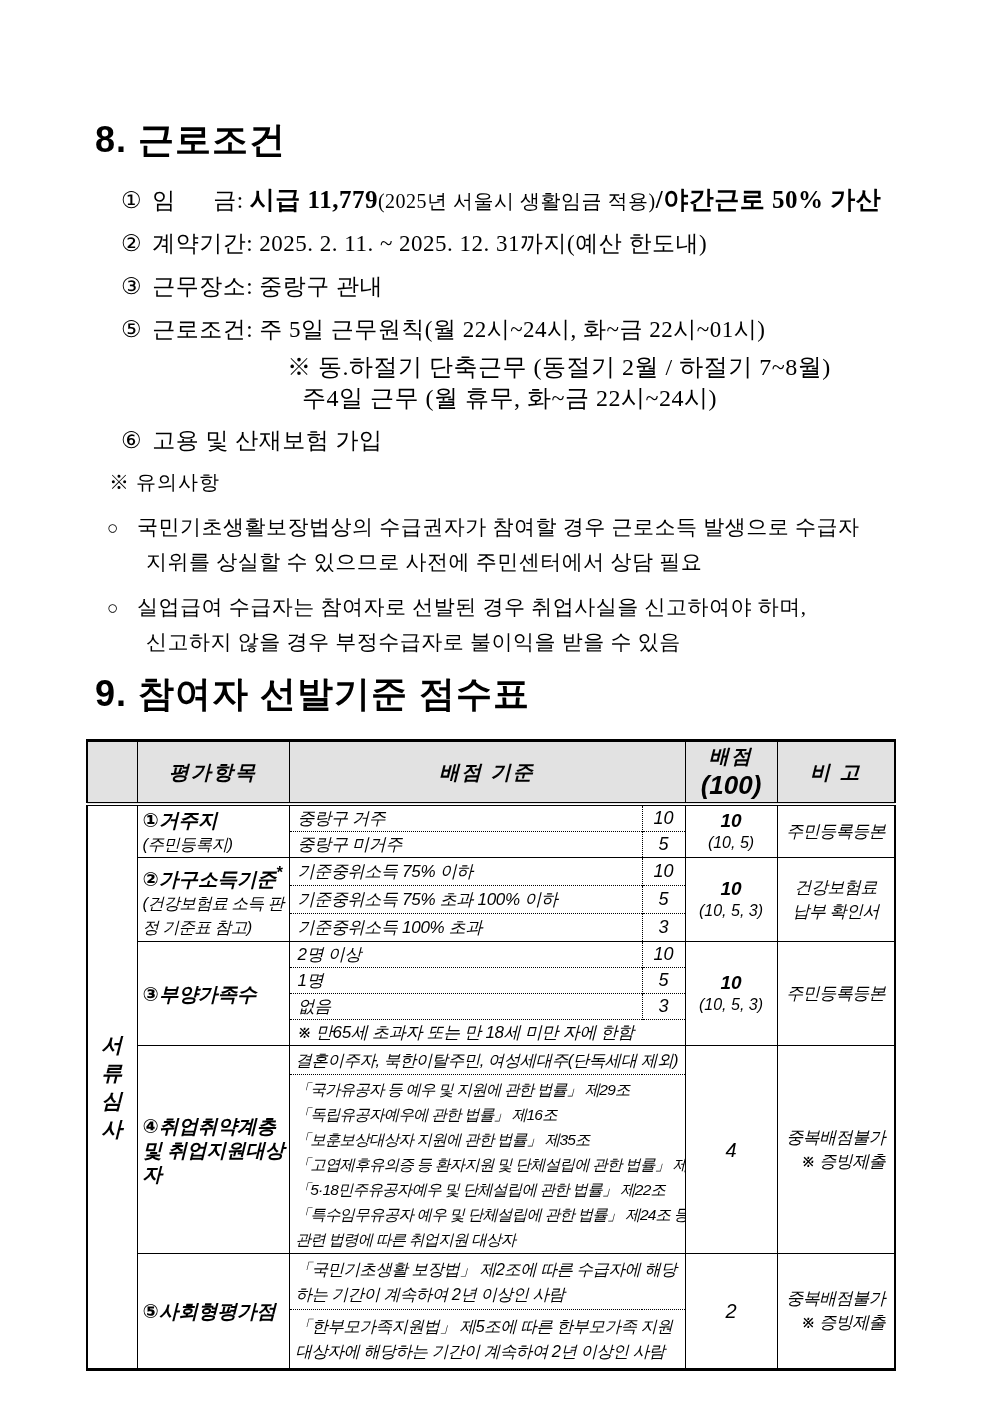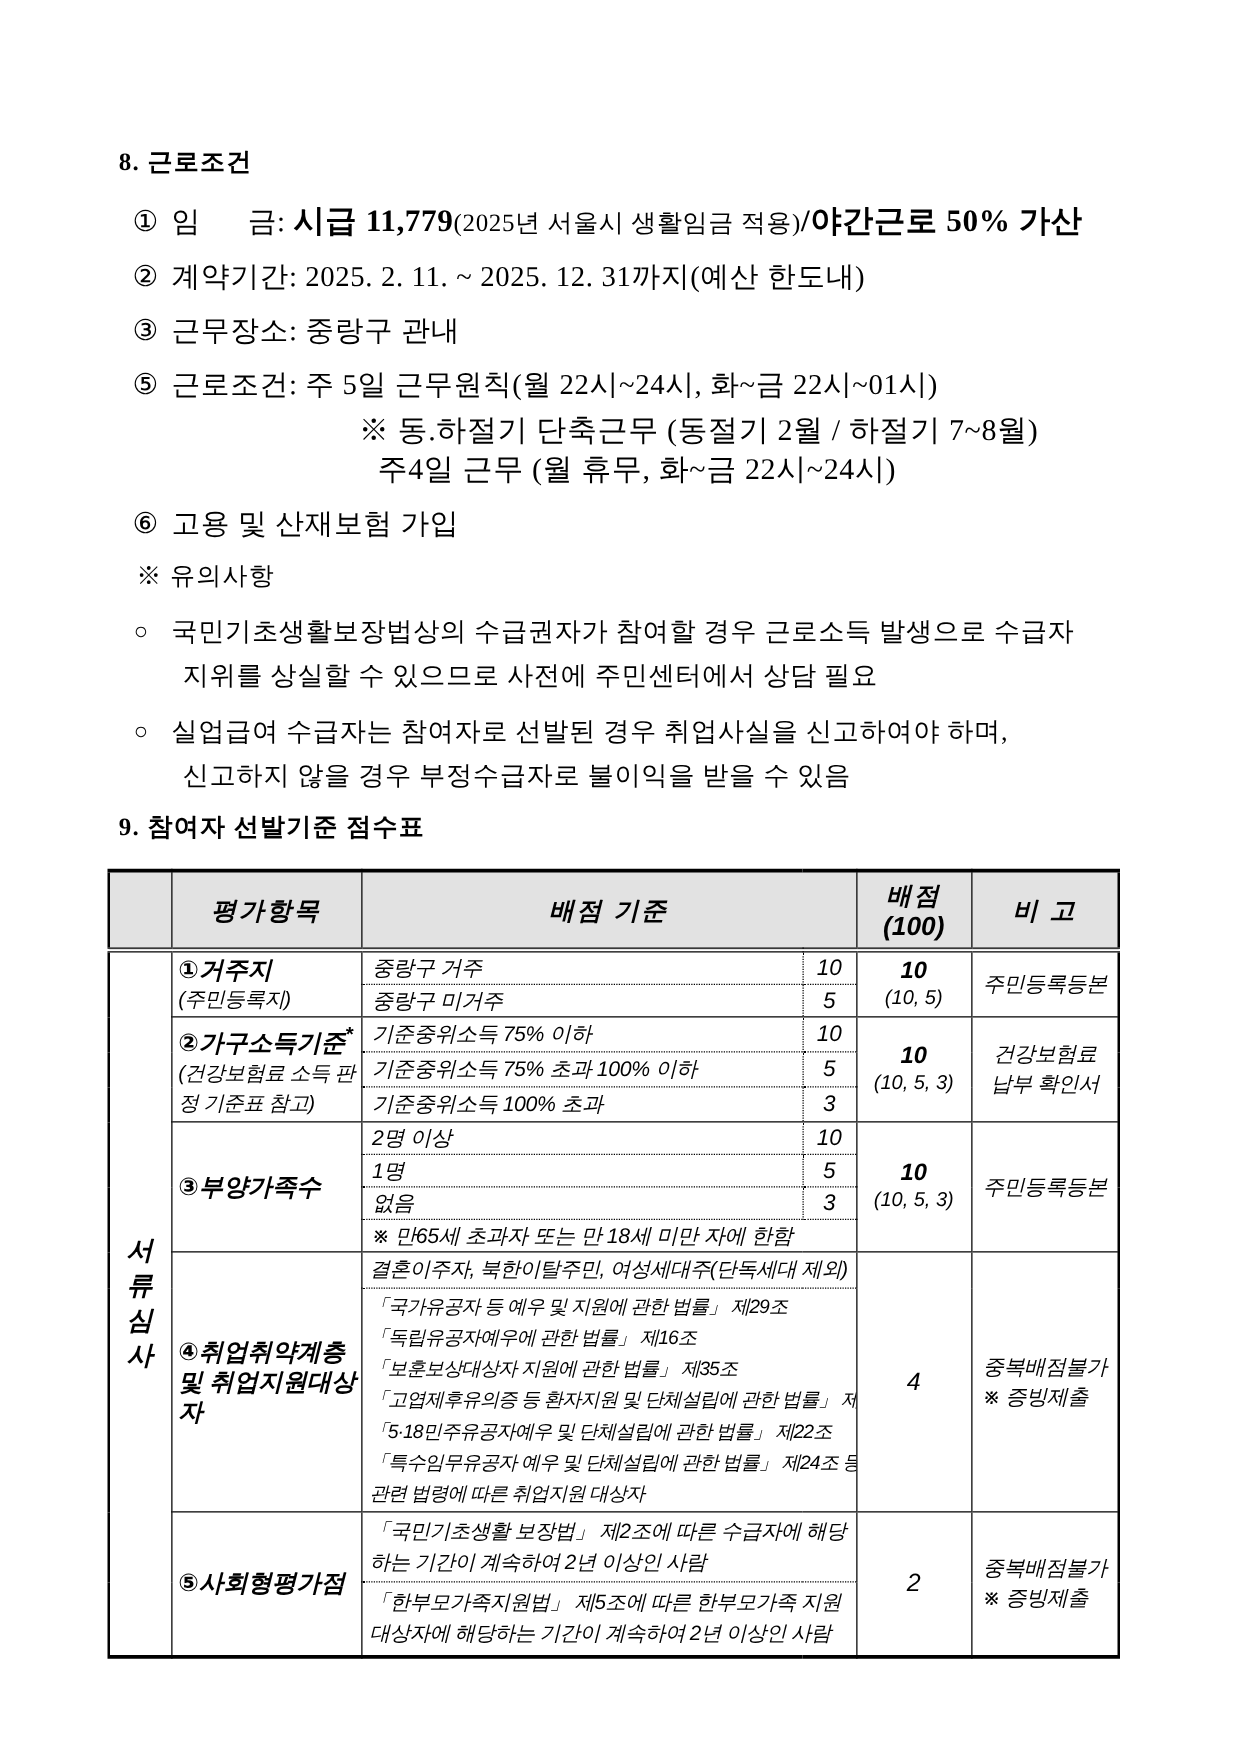--- a/index.html
+++ b/index.html
@@ -4,24 +4,24 @@
 <style>
   html,body{margin:0;padding:0;}
   body{
     width:992px;height:1403px;background:#ffffff;color:#000;
     font-family:"Liberation Serif","DejaVu Serif",serif;
     position:relative;overflow:hidden;
   }
   .page{padding:116px 0 0 95px;width:810px;}
   
   h2.sec-title{
-    font-family:Liberation Serif, serif;
-    font-size:20px;font-weight:bold;margin:0 0 20px 0;letter-spacing:1px;
-  }
-  .item{font-size:23px;line-height:30px;margin:0 0 13px 11px;letter-spacing:0.5px;white-space:nowrap;}
+    font-family:Liberation Sans, sans-serif;
+    font-size:36px;font-weight:bold;margin:0 0 20px 0;letter-spacing:1px;
+  }
+  .item{font-size:23px;line-height:30px;margin:0 0 13px 26px;letter-spacing:0.5px;white-space:nowrap;}
   .item .marker{margin-right:10px;}
   .pre{white-space:pre;}
   .b-big{font-weight:bold;font-size:25px;}
   .paren{font-size:20px;}
   .subnote{font-size:24px;line-height:27px;margin:-4px 0 8px 192px;letter-spacing:0.5px;}
   .subnote2{margin-left:207px;margin-bottom:14px;}
   .notice-title{font-size:20px;margin:4px 0 14px 14px;letter-spacing:1px;}
   .notice{display:flex;font-size:21px;line-height:35px;margin:0 0 10px 12px;letter-spacing:0.5px;}
   .notice .nmark{width:30px;flex:0 0 30px;font-size:19px;}
   .notice .nline2{padding-left:9px;}
@@ -29,39 +29,39 @@
   .sec9-title{margin:16px 0 0 0;}
   table.tbl{
     border-collapse:collapse;table-layout:fixed;width:808px;margin-left:-9px;
     font-family:"Liberation Sans","DejaVu Sans",sans-serif;
     border:2px solid #000;border-top:3px solid #000;border-bottom:3px solid #000;font-style:italic;
   }
   .tbl th{
     background:#e2e2e2;border:1px solid #000;border-bottom:4px double #000;
     font-size:20px;font-weight:bold;height:60px;letter-spacing:2px;padding:0;
   }
-  .tbl th .small{font-size:21px;letter-spacing:0;}
+  .tbl th .small{font-size:26px;letter-spacing:0;}
   .tbl td{border-left:1px solid #000;border-right:1px solid #000;padding:1px 4px;vertical-align:middle;}
   tr.grp td{border-top:1px solid #000;}
   tr.sub td{border-top:1px dotted #000;}
   td.cat{
     text-align:center;font-weight:bold;font-size:21px;line-height:28px;padding:12px;letter-spacing:1px;
   }
   td.itemcell{font-size:19px;line-height:24px;padding-left:5px;word-break:break-all;}
   .ititle{font-weight:bold;font-size:19.5px;}
   .isub{font-size:16.5px;letter-spacing:-0.5px;}
   td.crit{font-size:17px;border-right:0;padding-left:8px;white-space:nowrap;overflow:hidden;letter-spacing:-0.3px;}
   td.score{border-left:1px dotted #000;text-align:center;font-size:18px;padding:1px 2px;}
   td.critwide{font-size:16.5px;line-height:25px;padding-left:6px;letter-spacing:-0.5px;overflow:hidden;}
   td.critwide .lawline{white-space:nowrap;font-size:15.5px;letter-spacing:-0.8px;line-height:25px;}
   td.points{text-align:center;font-size:16px;line-height:22px;}
   .pmain{font-weight:bold;font-size:19px;}
   .pbig{font-size:20px;}
   td.notecell{text-align:center;font-size:17px;line-height:24px;letter-spacing:-0.5px;}
-  .noteblock{display:inline-block;text-align:left;}
+  .noteblock{display:inline-block;text-align:right;}
 </style>
 </head>
 <body>
 
 <div class="page">
 
   <h2 class="sec-title">8. 근로조건</h2>
 
   <div class="item">
     <span class="marker">①</span><span class="pre">임      금: </span><span class="b-big">시급 11,779</span><span class="paren">(2025년 서울시 생활임금 적용)</span><span class="b-big">/야간근로 50% 가산</span>

